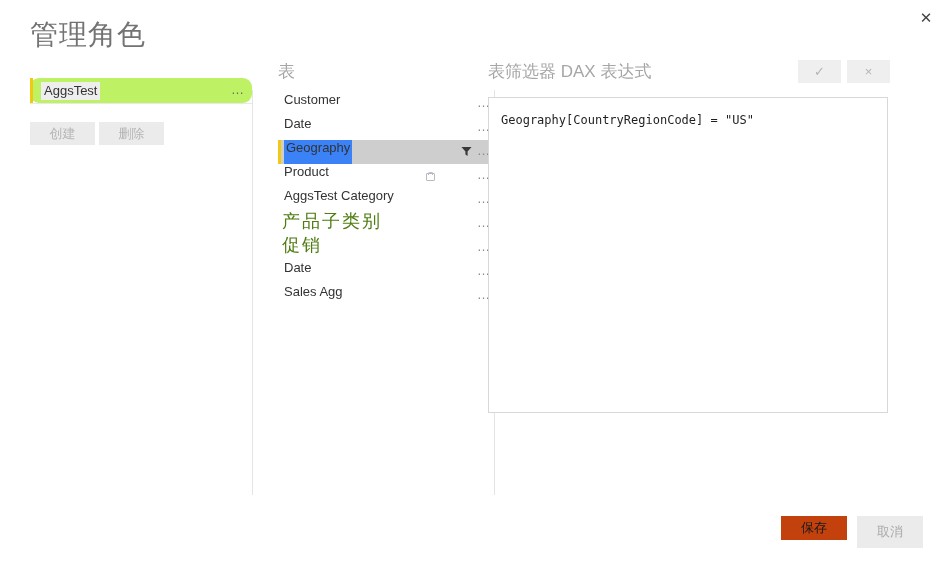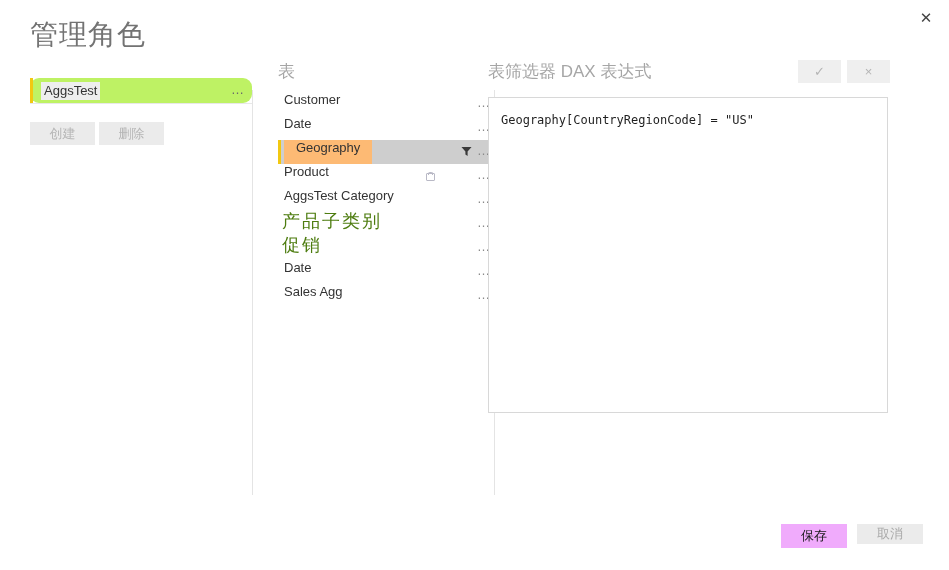--- a/index.html
+++ b/index.html
@@ -168,22 +168,22 @@
   }
   .table-row.selected .accent { display: block; }
   .table-row .tbl-name {
     margin-left: 6px;
     font-size: 13px;
     color: #333333;
     line-height: 16px;
     white-space: nowrap;
   }
   .table-row.selected .tbl-name {
-    background: #fdba74;
-    padding: 0 12px;
+    background: #3b82f6;
+    padding: 0 2px;
   }
   .table-row .tbl-name.cjk-big {
     font-size: 18px;
     color: #4d7c0f;
     letter-spacing: 2px;
     line-height: 19px;
     margin-left: 4px;
   }
   .table-row .ellipsis {
     position: absolute;
@@ -284,34 +284,34 @@
   .footer {
     position: absolute;
     right: 26px;
     bottom: 22px;
     display: flex;
     gap: 10px;
   }
   .btn-save {
     width: 66px;
     height: 24px;
-    background: #f0abfc;
+    background: #c2410c;
     border: none;
     font-size: 13px;
     color: #1a1a1a;
     display: flex;
     align-items: center;
     justify-content: center;
     cursor: pointer;
     padding: 0;
     font-family: "Liberation Sans", sans-serif;
   }
   .btn-cancel {
     width: 66px;
-    height: 20px;
+    height: 32px;
     background: #ebebeb;
     border: none;
     font-size: 13px;
     color: #a9a9a9;
     display: flex;
     align-items: center;
     justify-content: center;
     cursor: pointer;
     padding: 0;
     font-family: "Liberation Sans", sans-serif;

